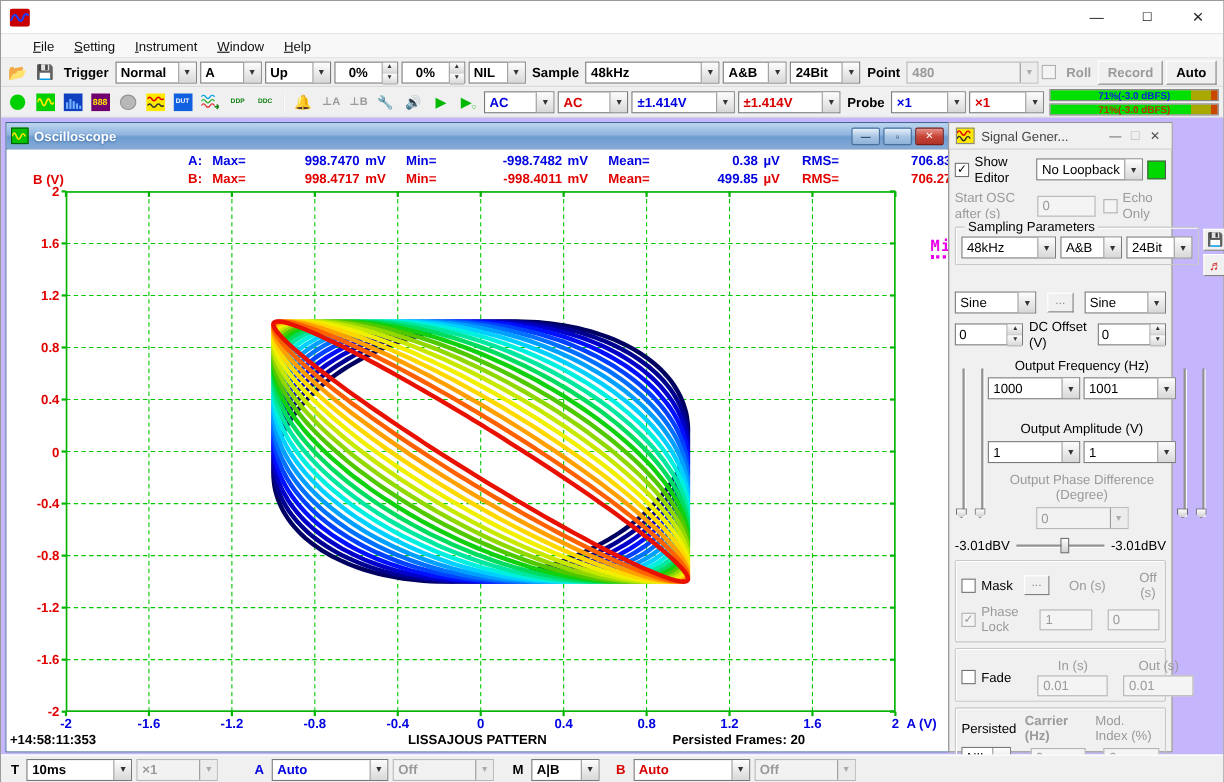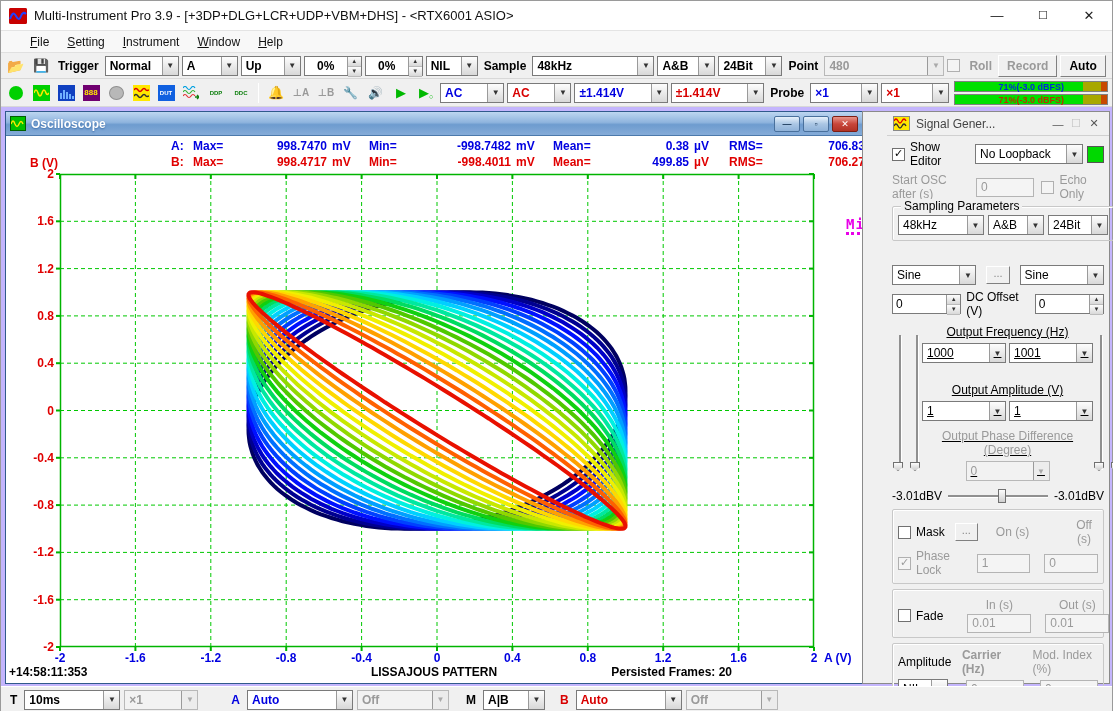--- a/index.html
+++ b/index.html
@@ -73,21 +73,21 @@
   .ytick { position:absolute; width:46px; text-align:right; font-size:12px; font-weight:bold; color:#e00000; }
   .xtick { position:absolute; transform:translateX(-50%); font-size:12px; font-weight:bold; color:#0000e0; top:515px; }
   .xlab-title { position:absolute; left:818px; top:515px; font-size:12px; font-weight:bold; color:#0000e0; }
   .mi-logo { position:absolute; left:786px; top:42px; font-size:14px; font-weight:bold; color:#e800e8; letter-spacing:1px; font-family:"DejaVu Sans Mono",monospace; border-bottom:3px dotted #e800e8;}
   .scope-status { position:absolute; left:0; top:529px; width:100%; height:16px; font-size:12px; font-weight:bold; color:#000; }
   .scope-status .ts { position:absolute; left:3px; }
   .scope-status .pat { position:absolute; left:50%; transform:translateX(-50%); }
   .scope-status .pf { position:absolute; right:130px; }
 
   
-  #siggen { position:absolute; left:861px; top:4px; width:248px; height:573px; background:#f0f0f0; border:1px solid #8a8a8a; font-size:12px;padding-left:24px; }
+  #siggen { position:absolute; left:861px; top:4px; width:204px; height:573px; background:#f0f0f0; border:1px solid #8a8a8a; font-size:12px; }
   .sg-titlebar { height:24px; display:flex; align-items:center; padding:0 6px; border-bottom:1px solid #d0d0d0; background:#f0f0f0;}
   .sg-icon { width:17px; height:15px; background:#ffe800; border:1px solid #888; margin-right:6px; position:relative; overflow:hidden;}
   .sg-titlebar .sgtitle { flex:1; color:#444; font-size:12px; }
   .sg-tbtn { width:18px; text-align:center; color:#555; font-size:11px; }
   .sg-tbtn.dis { color:#c0c0c0; }
   .sg-body { padding:4px 5px 0 5px; position:relative; }
   .row { display:flex; align-items:center; margin-bottom:5px; }
   .cb { width:13px; height:13px; background:#fff; border:1px solid #707070; display:inline-flex; align-items:center; justify-content:center; font-size:11px; font-weight:bold; color:#000; margin-right:5px; flex:0 0 auto;}
   .cb.checked::after { content:"✓"; margin-top:-2px; }
   .cb.dis { border-color:#b0b0b0; background:#f4f4f4; color:#9a9a9a; }
@@ -116,21 +116,20 @@
 
 <div id="app">
 
   <div class="titlebar">
     <div class="app-icon">
       <svg viewBox="0 0 18 16">
           <rect x="0" y="0" width="18" height="16" fill="#c80000"></rect>
           <path d="M1 11 Q4 2 7 8 Q10 14 12 8 Q14 3 17 6" stroke="#2040ff" stroke-width="2" fill="none"></path>
         </svg>
     </div>
-    <span class="title">Multi-Instrument Pro 3.9   -   [+3DP+DLG+LCR+UDP+VBM+DHS]   -   &lt;RTX6001 ASIO&gt;</span>
     <div class="win-controls">
       <div class="win-btn">—</div>
       <div class="win-btn" style="font-size:11px;">☐</div>
       <div class="win-btn">✕</div>
     </div>
   </div>
 
   <div class="menubar">
     <span class="menu-item">File</span>
     <span class="menu-item">Setting</span>
@@ -570,21 +569,21 @@
           <div style="width:30px;display:flex;gap:4px;padding-top:12px;">
             <div class="vslider">
                 <div class="track"></div>
                 <div class="thumb"></div>
               </div>
             <div class="vslider">
                 <div class="track"></div>
                 <div class="thumb"></div>
               </div>
           </div>
-          <div style="flex:1;text-decoration:underline;">
+          <div style="flex:1;">
             <div class="center-lab glabel">Output Frequency (Hz)</div>
             <div class="row" style="justify-content:center;">
               <div class="combo" style="width:84px;">
                   <span class="ctext" style="font-weight:normal;">1000</span>
                   <span class="cbtn">▼</span>
                 </div>
               <div class="combo" style="width:84px;margin-left:3px;">
                   <span class="ctext" style="font-weight:normal;">1001</span>
                   <span class="cbtn">▼</span>
                 </div>
@@ -651,21 +650,21 @@
               <span class="field dis" style="width:64px;">0.01</span>
             </div>
             <div style="margin-left:14px;display:flex;flex-direction:column;gap:2px;">
               <span class="glabel dis" style="text-align:center;">Out (s)</span>
               <span class="field dis" style="width:64px;">0.01</span>
             </div>
           </div>
         </div>
         <div class="groupbox">
           <div class="row" style="margin-bottom:3px;margin-top:-4px;">
-            <span class="glabel" style="width:72px;">Amplitude</span>
+            <span class="glabel" style="width:72px;">Persisted</span>
             <span class="glabel dis" style="width:78px;margin-left:6px;font-weight:bold;">Carrier (Hz)</span>
             <span class="glabel dis" style="margin-left:8px;">Mod. Index (%)</span>
           </div>
           <div class="row" style="margin-bottom:2px;">
             <div class="combo" style="width:58px;">
                 <span class="ctext" style="font-weight:normal;">NIL</span>
                 <span class="cbtn">▼</span>
               </div>
             <span class="field dis" style="width:66px;margin-left:18px;">0</span>
             <span class="field dis" style="width:66px;margin-left:16px;">0</span>

